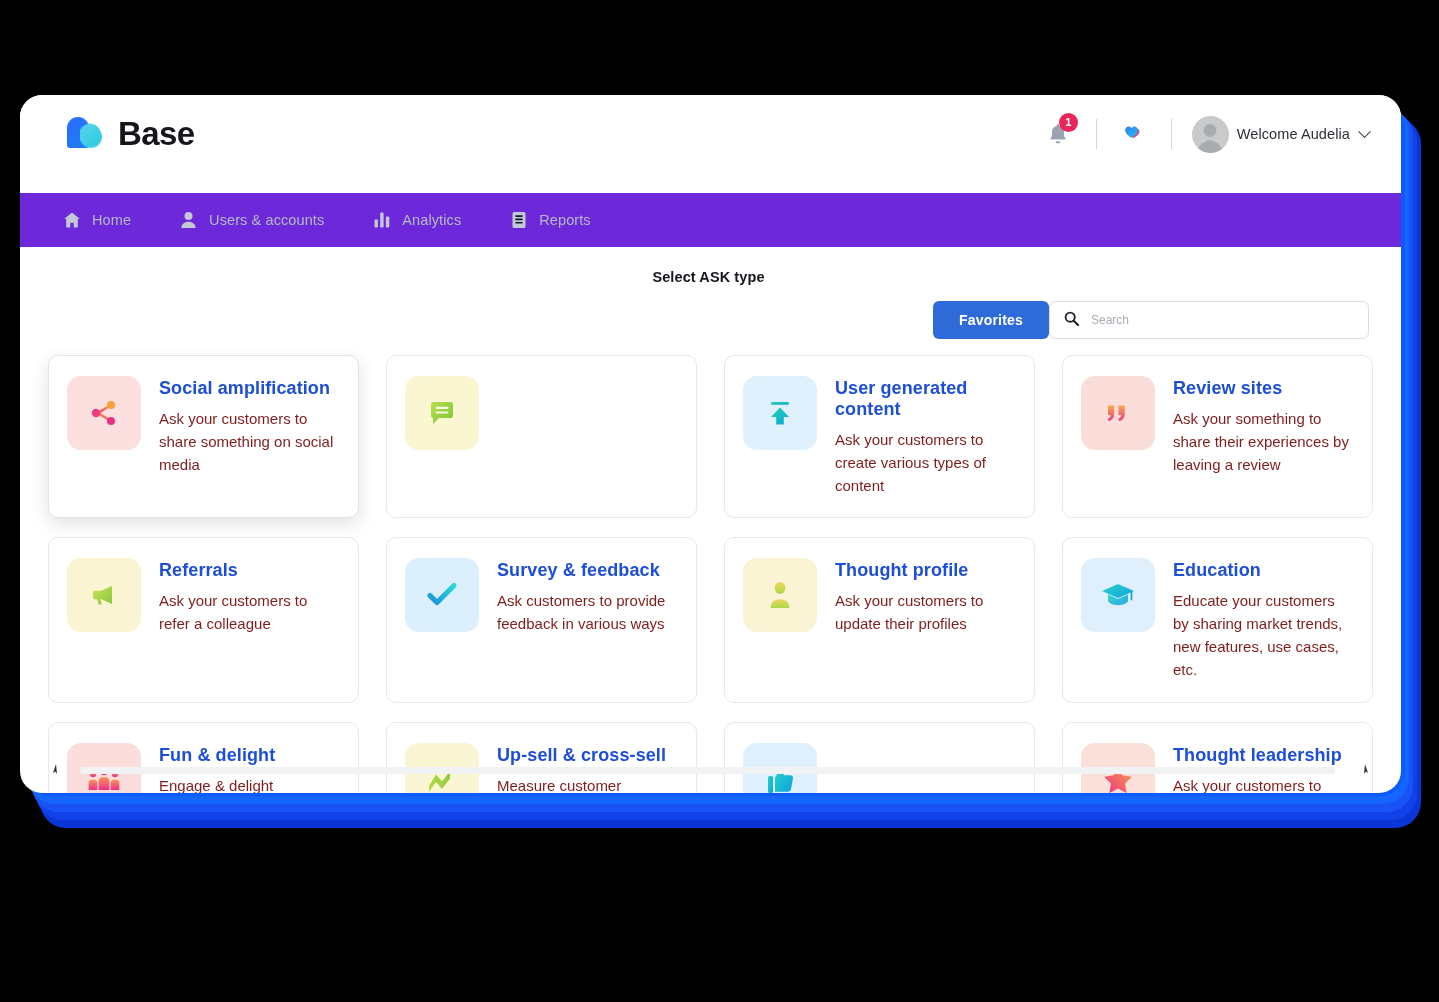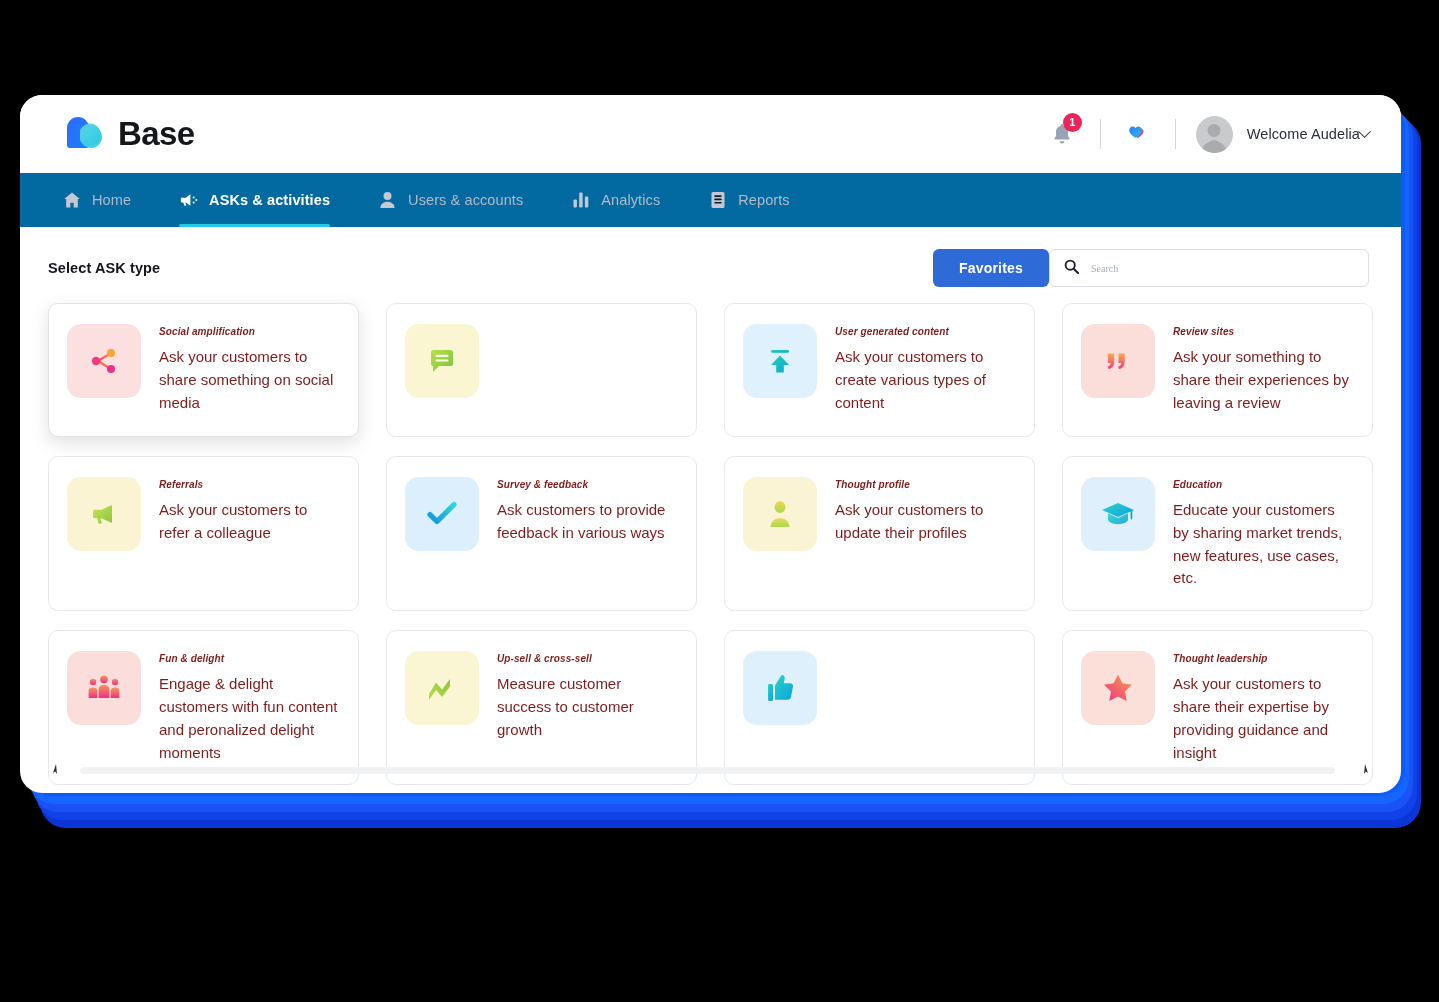--- a/index.html
+++ b/index.html
@@ -65,29 +65,29 @@
   .avatar::after{
     content:""; position:absolute; left:50%; top:8px; transform:translateX(-50%);
     width:13px; height:13px; border-radius:50%; background:#A9ABAE;
     box-shadow: 0 15px 0 -1px #A9ABAE, 0 0 0 0 transparent;
   }
   .avatar .shoulders{
     position:absolute; left:50%; bottom:-5px; transform:translateX(-50%);
     width:26px; height:17px; border-radius:13px 13px 0 0; background:#A9ABAE;
   }
   .welcome {
-    margin-left: 14px; font-size: 14.5px; color: #2B2F38; letter-spacing:.1px;
-    display:flex; align-items:center; 
+    margin-left: 8px; font-size: 14.5px; color: #2B2F38; letter-spacing:.1px;
+    display:flex; align-items:center; gap:10px;
   }
   .caret { width: 9px; height: 9px; border-right: 1.7px solid #3A3F4A; border-bottom: 1.7px solid #3A3F4A; transform: rotate(45deg) translate(-2px,-2px); }
 
   
   .navbar {
-    height: 54px; background: #0369a1;
-    display: flex; align-items: stretch; padding-left: 42px;
+    height: 54px; background: #6d28d9;
+    display: flex; align-items: stretch; padding-left: 42px; margin-top: 20px;
   }
   .nav-item {
     display: flex; align-items: center; gap: 11px;
     padding: 0 24px; position: relative;
     color: #B4BAC6; font-size: 14.5px; letter-spacing: .1px;
     cursor: pointer;
   }
   .nav-item:first-child { padding-left: 0; }
   .nav-item.active { color: #ffffff; font-weight: 700; }
   .nav-item.active::after {
@@ -95,36 +95,37 @@
     height: 3px; background: #25C8E8; border-radius: 2px;
   }
   .nav-ico { width: 19px; height: 19px; display:flex; align-items:center; justify-content:center; flex:none; }
   .nav-ico svg { display:block; }
 
   
   .toolbar {
     display: flex; align-items: center;
     padding: 22px 32px 10px 28px;
     gap: 16px;
+    flex-direction: column;
   }
   .section-title { font-size: 14.5px; font-weight: 700; color: #14161C; letter-spacing:.1px; }
   .toolbar-right { margin-left: auto; display: flex; align-items: center; }
   .btn-fav {
     background: #2F6BD8; color: #fff; border: none;
     font-family: inherit; font-size: 14px; font-weight: 700;
     padding: 0 26px; height: 38px; border-radius: 6px; cursor: pointer;
     letter-spacing: .2px;
   }
   .search {
     width: 320px; height: 38px; border: 1px solid #DADDE3; border-radius: 6px;
     display: flex; align-items: center; gap: 12px; padding: 0 14px; background:#fff;
   }
   .search input {
-    border: none; outline: none; flex: 1; font-family: Liberation Serif, serif;
-    font-size: 10px; color: #3A3F4A; background: transparent;
+    border: none; outline: none; flex: 1; font-family: Liberation Sans, sans-serif;
+    font-size: 12px; color: #3A3F4A; background: transparent;
   }
   .search input::placeholder { color: #A7ACB6; }
 
   
   .grid {
     padding: 6px 28px 0 28px;
     display: grid;
     grid-template-columns: repeat(4, 1fr);
     column-gap: 27px; row-gap: 19px;
   }
@@ -137,22 +138,22 @@
   .card.hovered {
     box-shadow: 0 6px 18px rgba(20,22,28,0.13);
     border-color: #E1E3E8;
   }
   .card-icon {
     width: 74px; height: 74px; border-radius: 14px; flex: none;
     display: flex; align-items: center; justify-content: center;
   }
   .card-body { padding-top: 2px; }
   .card-title {
-    font-size: 10px; font-weight: 700; color: #7f1d1d;
-    letter-spacing: .1px; margin-bottom: 9px; font-style: italic;
+    font-size: 18px; font-weight: 700; color: #1d4ed8;
+    letter-spacing: .1px; margin-bottom: 9px;
   }
   .card-desc {
     font-size: 15px; line-height: 1.52; color: #7f1d1d; max-width: 200px;
   }
 
   
   .scroll-track {
     position: absolute; left: 0; right: 0; bottom: 18px; height: 8px;
   }
   .scroll-thumb {
@@ -242,31 +243,20 @@
 
       <div class="nav-item">
         <span class="nav-ico">
           <svg width="18" height="18" viewBox="0 0 18 18">
               <path d="M9 1.6 1.2 8h2v8.4h4.1v-4.7h3.4v4.7h4.1V8h2z" fill="#C3C9D4"></path>
             </svg>
         </span>
         <span>Home</span>
       </div>
 
-      <div class="nav-item active">
-        <span class="nav-ico">
-          <svg width="20" height="18" viewBox="0 0 20 18">
-            <path d="M2 6.6v4.1a1 1 0 0 0 1 1h1.6l1 3.4h2l-.9-3.4h.5L12 15V3L7.2 6.6H3a1 1 0 0 0-1 0z" fill="#fff"></path>
-            <rect x="14.4" y="5.2" width="2.1" height="2.1" rx="1" fill="#fff"></rect>
-            <rect x="14.4" y="10.6" width="2.1" height="2.1" rx="1" fill="#fff"></rect>
-            <rect x="17.2" y="7.9" width="2.1" height="2.1" rx="1" fill="#fff"></rect>
-          </svg>
-        </span>
-        <span>ASKs &amp; activities</span>
-      </div>
 
       <div class="nav-item">
         <span class="nav-ico">
           <svg width="17" height="18" viewBox="0 0 17 18">
             <circle cx="8.5" cy="5" r="4" fill="#C3C9D4"></circle>
             <path d="M1.4 17c0-3.9 3.2-6.2 7.1-6.2s7.1 2.3 7.1 6.2z" fill="#C3C9D4"></path>
           </svg>
         </span>
         <span>Users &amp; accounts</span>
       </div>

